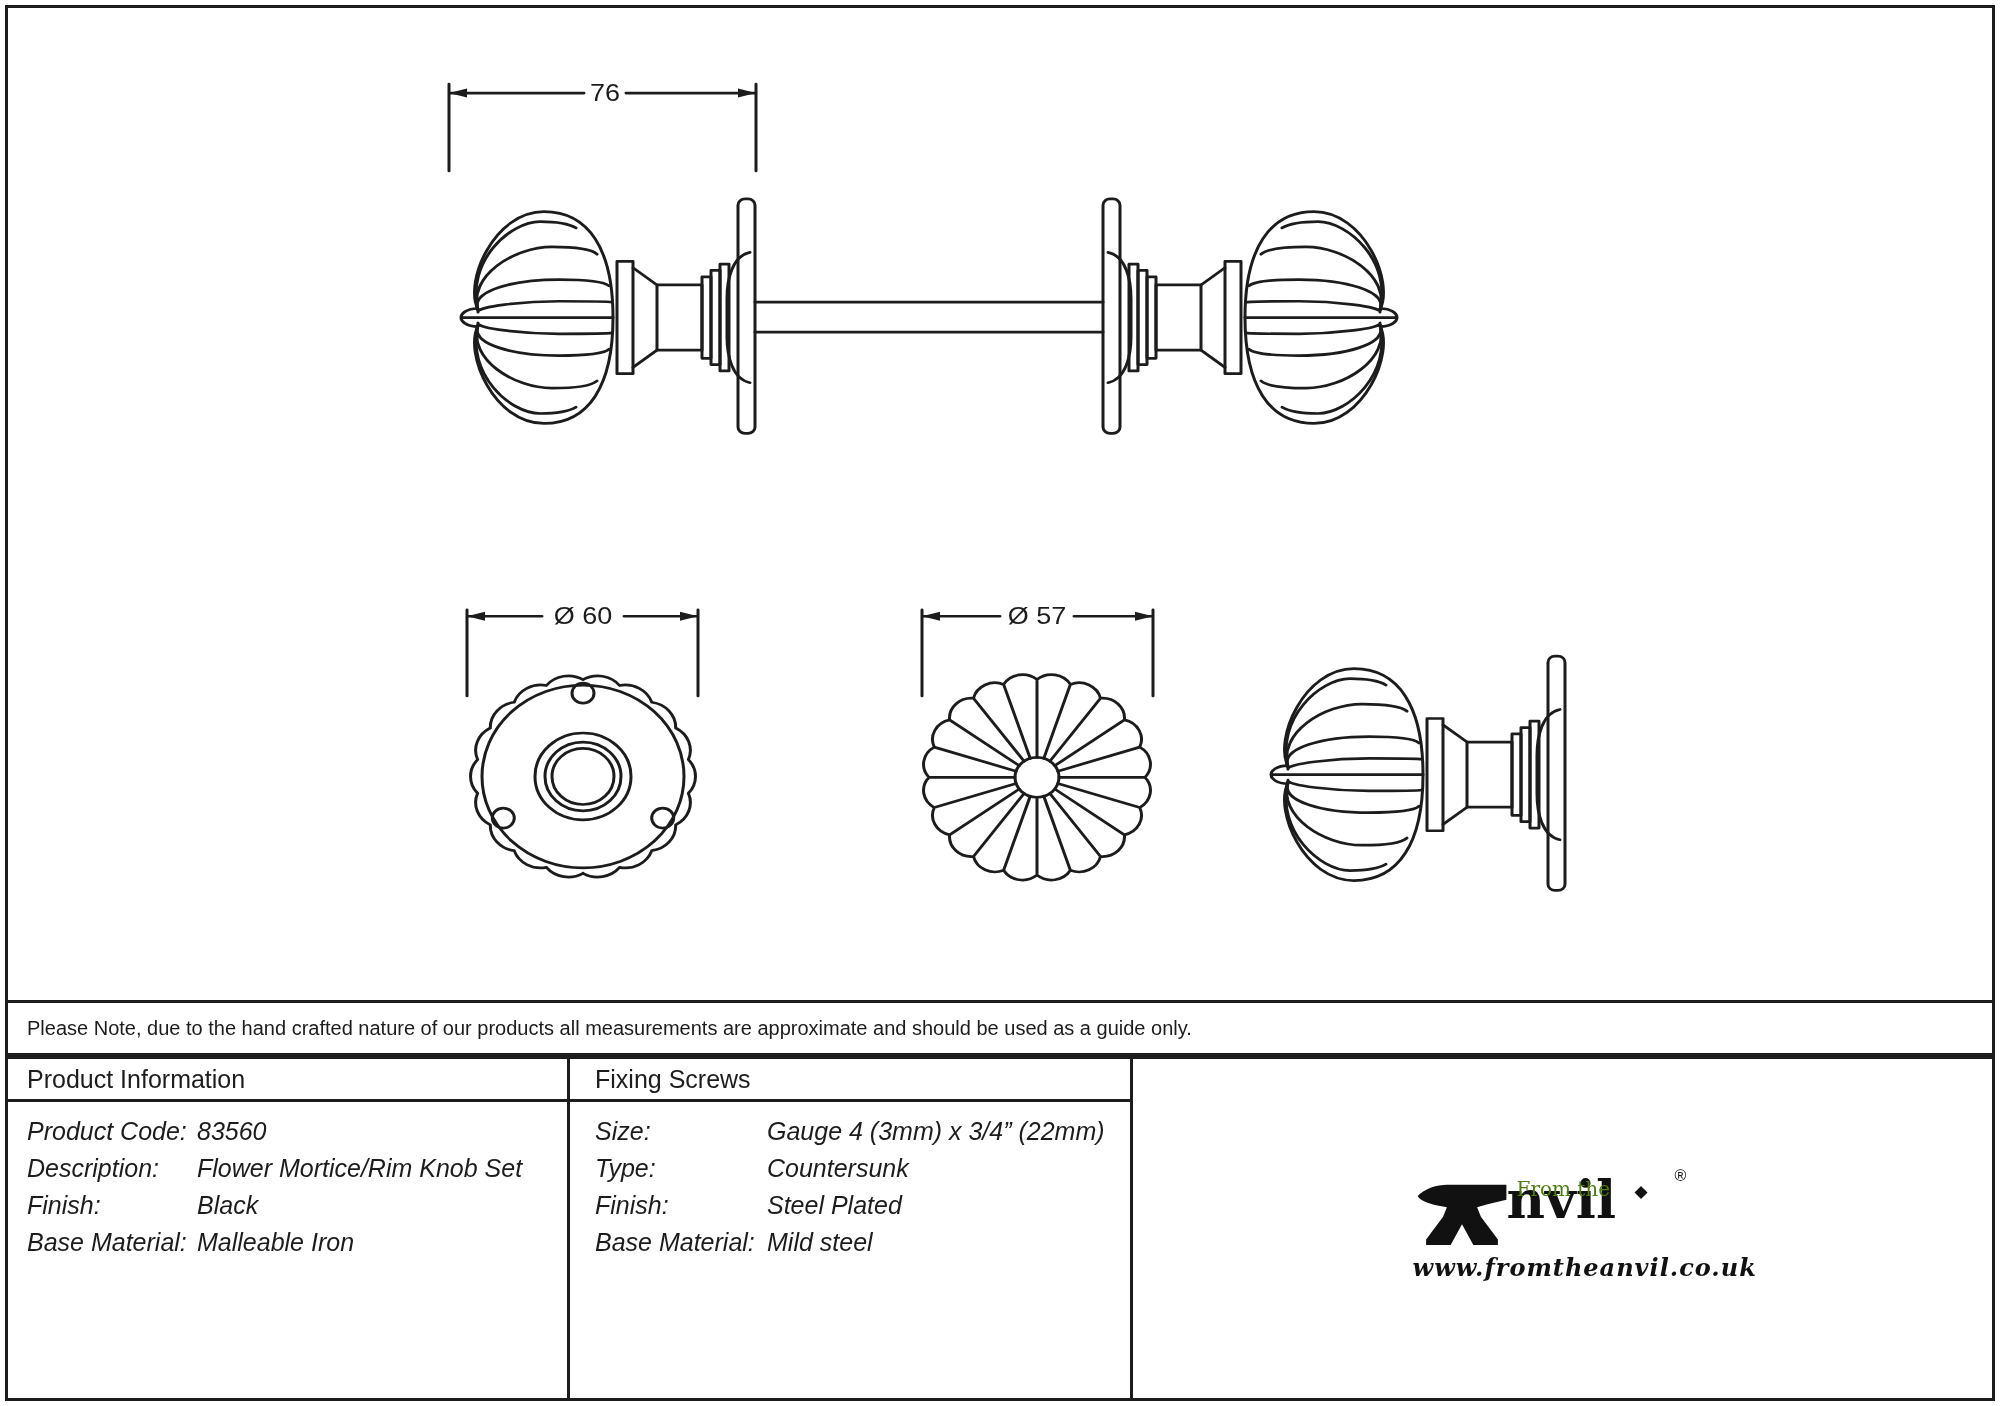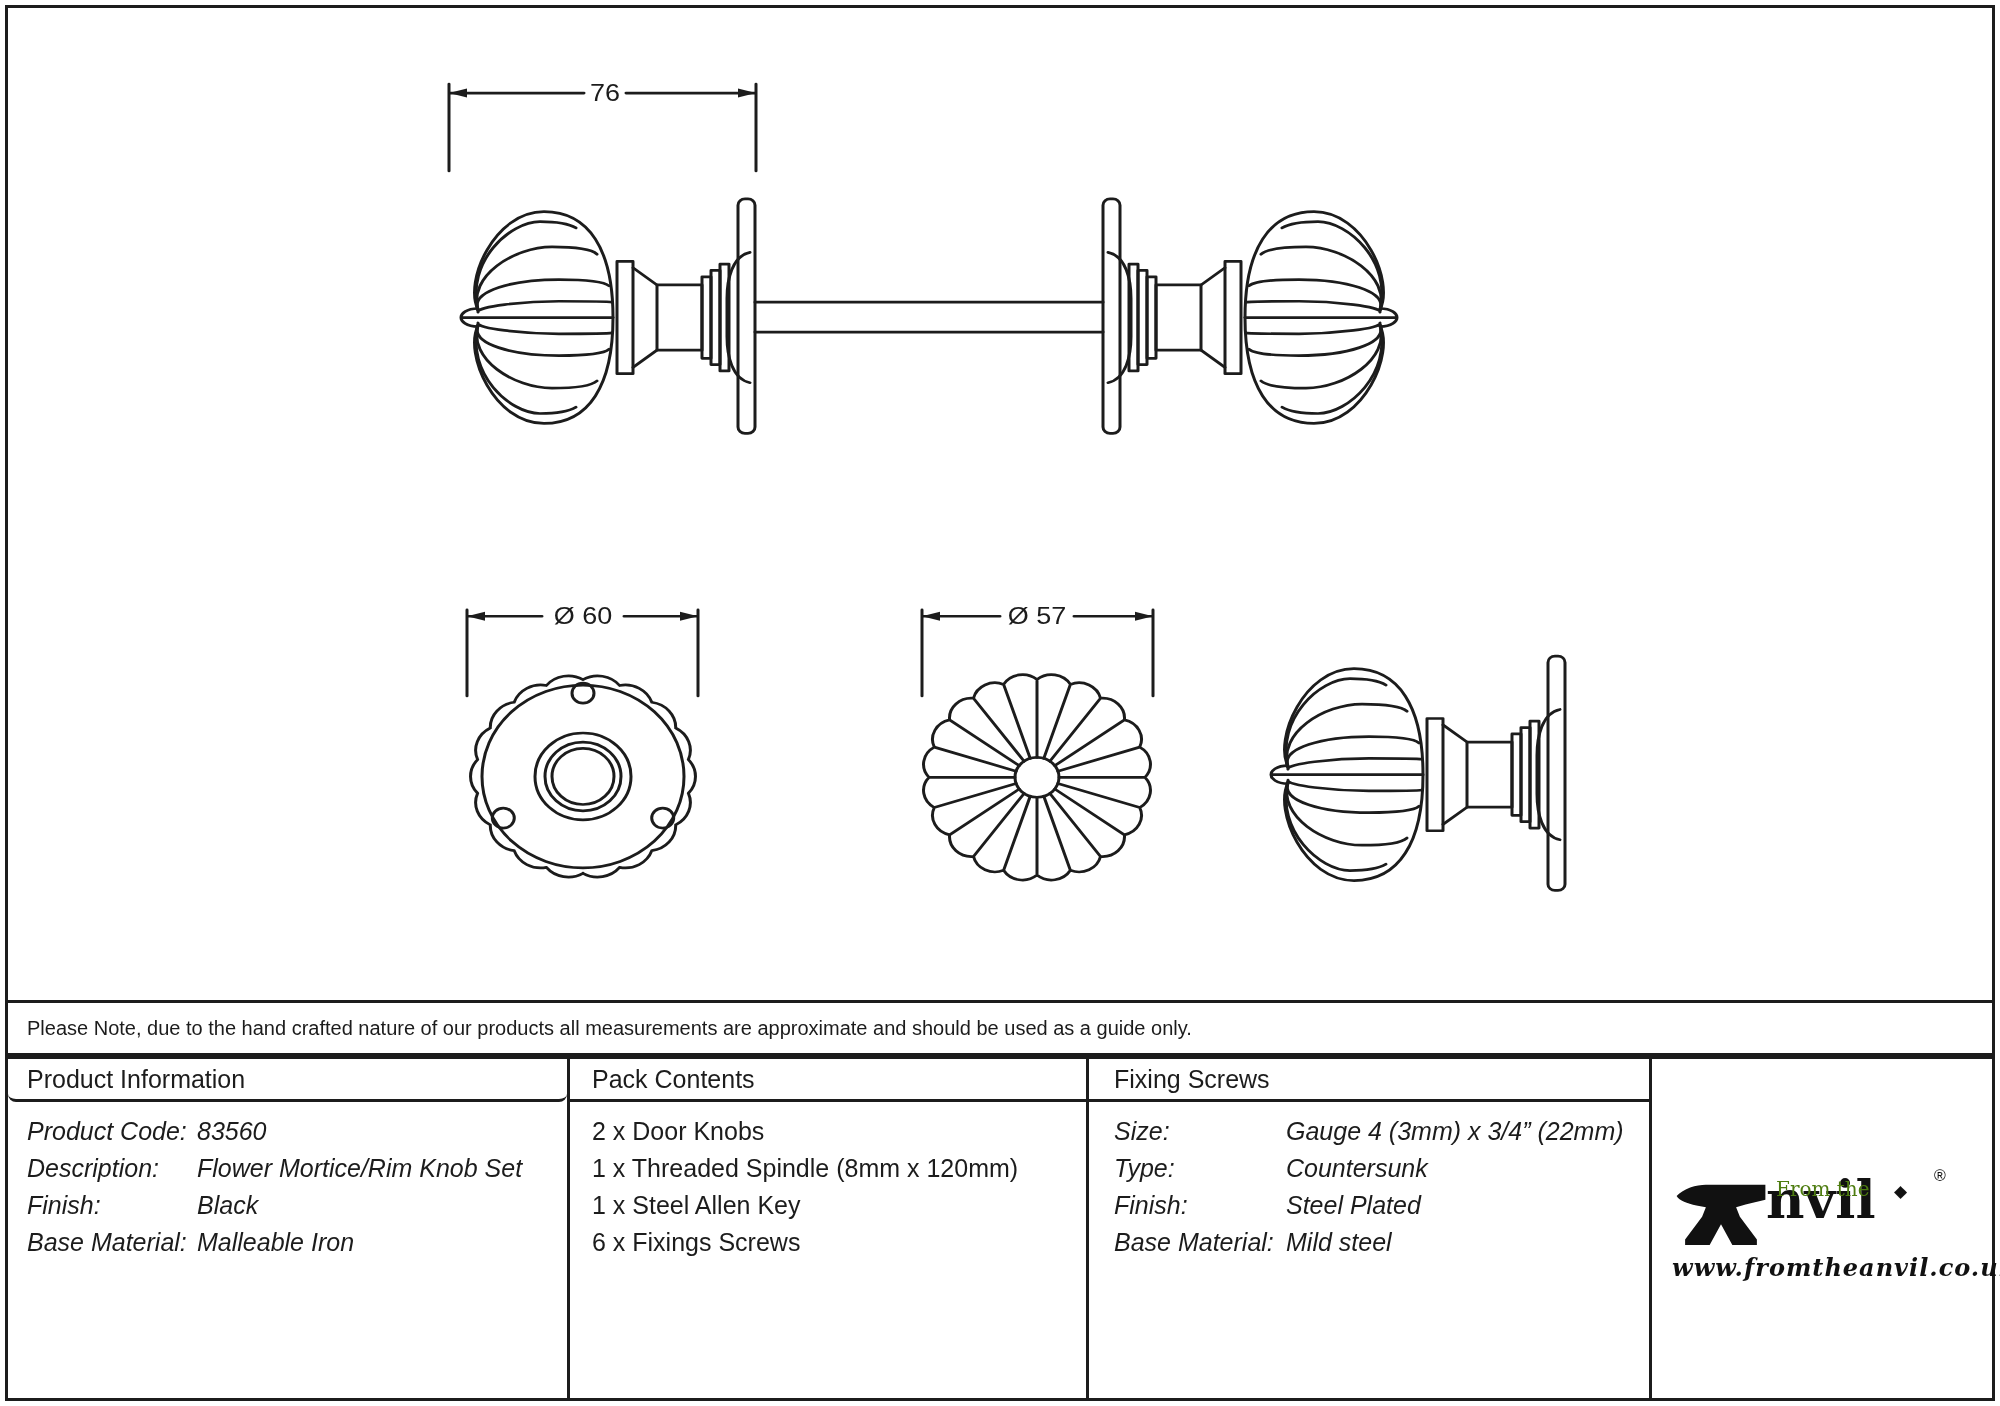--- a/index.html
+++ b/index.html
@@ -15,21 +15,21 @@
     font-size:27px;text-anchor:middle;}
   .note-row{border-top:3px solid #1c1c1c;border-bottom:3px solid #1c1c1c;
     height:50px;display:flex;align-items:center;padding-left:19px;font-size:20px;}
   .spec{flex:1;display:flex;border-top:3px solid #1c1c1c;min-height:0;}
   .col{display:flex;flex-direction:column;}
   .col-1{width:559px;border-right:3px solid #1c1c1c;}
   .col-2{width:516px;border-right:3px solid #1c1c1c;}
   .col-3{width:560px;border-right:3px solid #1c1c1c;}
   .col-logo{flex:1;display:flex;align-items:center;justify-content:center;}
   .hdr{height:40px;border-bottom:3px solid #1c1c1c;display:flex;align-items:center;font-size:25px;}
-  .col-1 .hdr,.col-1 .cell-body{padding-left:19px;border-radius:8px;}
+  .col-1 .hdr,.col-1 .cell-body{padding-left:19px;}
   .col-2 .hdr,.col-2 .cell-body{padding-left:22px;}
   .col-3 .hdr,.col-3 .cell-body{padding-left:25px;}
   .cell-body{padding-top:11px;font-size:25px;line-height:37px;}
   .kv{display:flex;font-style:italic;}
   .kv .k{width:170px;flex:none;}
   .col-3 .kv .k{width:172px;}
   .logo-box{position:relative;width:300px;height:128px;}
   .anvil-svg{position:absolute;left:0;top:14px;width:98px;height:68px;}
   .anvil-fill{fill:#111;stroke:none;}
   .from-the{position:absolute;left:104px;top:12px;font-family:"DejaVu Serif",serif;
@@ -149,29 +149,20 @@
           <span class="k">Finish:</span>
           <span class="v">Black</span>
         </div>
         <div class="kv">
           <span class="k">Base Material:</span>
           <span class="v">Malleable Iron</span>
         </div>
       </div>
     </div>
 
-    <div class="col col-2">
-      <div class="hdr">Pack Contents</div>
-      <div class="cell-body">
-        <div>2 x Door Knobs</div>
-        <div>1 x Threaded Spindle (8mm x 120mm)</div>
-        <div>1 x Steel Allen Key</div>
-        <div>6 x Fixings Screws</div>
-      </div>
-    </div>
 
     <div class="col col-3">
       <div class="hdr">Fixing Screws</div>
       <div class="cell-body">
         <div class="kv">
           <span class="k">Size:</span>
           <span class="v">Gauge 4 (3mm) x 3/4” (22mm)</span>
         </div>
         <div class="kv">
           <span class="k">Type:</span>

